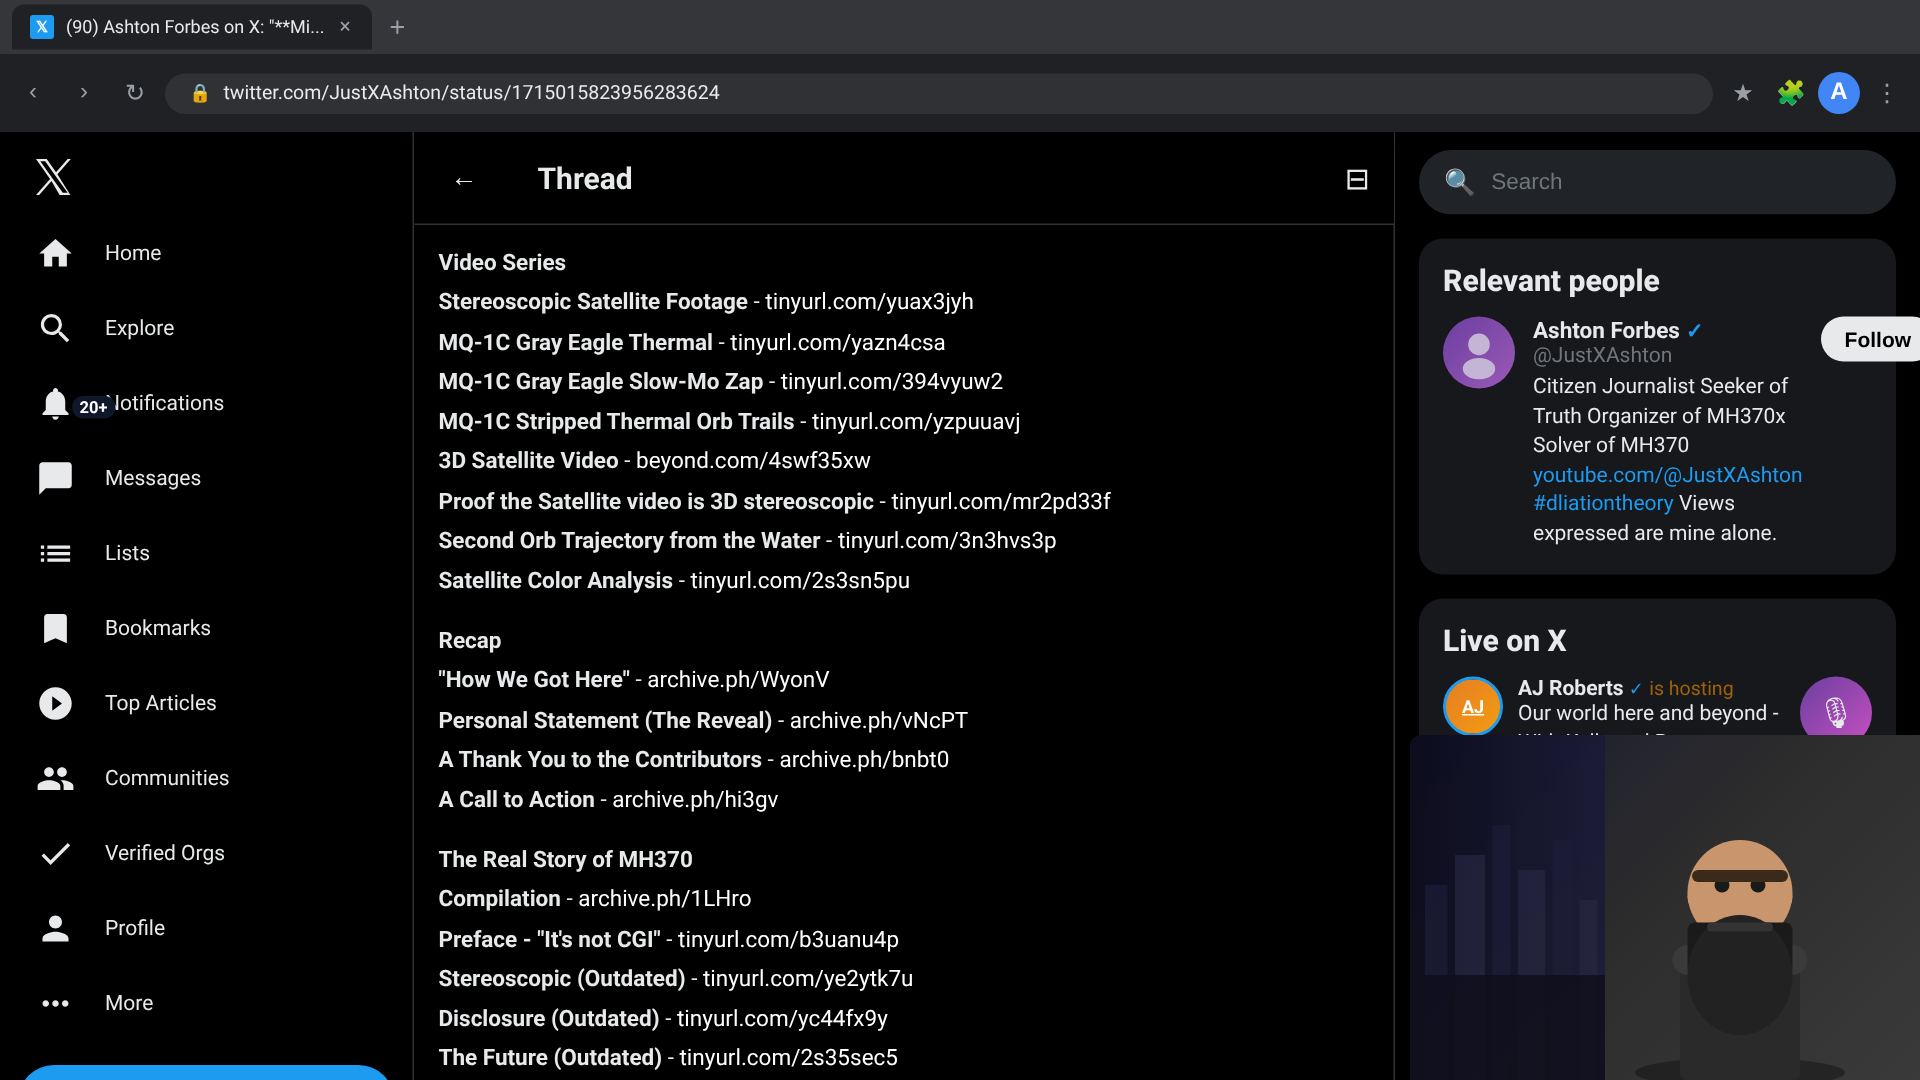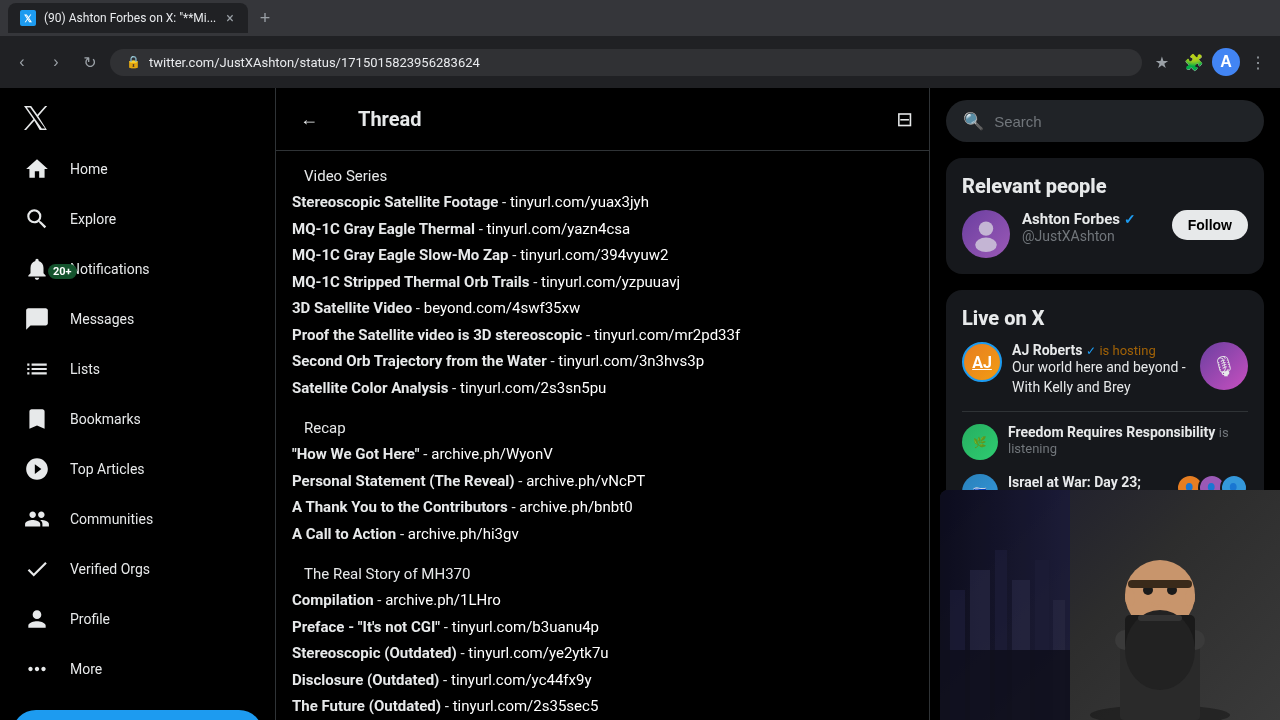--- a/index.html
+++ b/index.html
@@ -23,38 +23,38 @@
     
     .app-container { display: flex; flex: 1; overflow: hidden; background: #000; }
 
     
     .sidebar { width: 275px; flex-shrink: 0; padding: 8px 12px; display: flex; flex-direction: column; border-right: none; overflow-y: auto; }
     .sidebar::-webkit-scrollbar { display: none; }
     .x-logo { padding: 8px 12px; margin-bottom: 4px; cursor: pointer; width: 48px; height: 48px; display: flex; align-items: center; justify-content: center; border-radius: 50%; }
     .nav-item { display: flex; align-items: center; gap: 20px; padding: 12px 12px; border-radius: 9999px; cursor: pointer; font-size: 20px; font-weight: 400; color: #e7e9ea; transition: background 0.2s; white-space: nowrap; position: relative; }
     .nav-icon { width: 26px; height: 26px; display: flex; align-items: center; justify-content: center; flex-shrink: 0; font-size: 22px; }
     .nav-label { font-size: 14px; }
-    .notif-badge { background: #14532d; color: #fff; border-radius: 9999px; font-size: 11px; font-weight: 700; padding: 1px 5px; position: absolute; left: 24px; top: 8px; min-width: 18px; text-align: center; }
+    .notif-badge { background: #0f172a; color: #fff; border-radius: 9999px; font-size: 11px; font-weight: 700; padding: 1px 5px; position: absolute; left: 24px; top: 8px; min-width: 18px; text-align: center; }
     .post-btn { background: #1d9bf0; color: #fff; border: none; border-radius: 9999px; padding: 14px 0; font-size: 17px; font-weight: 700; cursor: pointer; width: 100%; margin-top: 16px; }
     .verified-badge { color: #1d9bf0; font-size: 14px; }
 
     
     .main-content { flex: 1; border-left: 1px solid #2f3336; border-right: 1px solid #2f3336; overflow-y: auto; display: flex; flex-direction: column; }
     .main-content::-webkit-scrollbar { width: 4px; }
     .main-content::-webkit-scrollbar-thumb { background: #536471; border-radius: 4px; }
 
     
     .thread-header { display: flex; align-items: center; padding: 12px 16px; gap: 32px; border-bottom: 1px solid #2f3336; position: sticky; top: 0; background: rgba(0,0,0,0.85); backdrop-filter: blur(12px); z-index: 10; }
     .back-btn { cursor: pointer; padding: 8px; border-radius: 50%; display: flex; align-items: center; justify-content: center; color: #e7e9ea; font-size: 18px; }
     .thread-title { font-size: 20px; font-weight: 700; flex: 1; }
     .layout-icon { color: #e7e9ea; font-size: 20px; cursor: pointer; }
 
     
     .thread-body { padding: 16px; }
-    .section-title { font-size: 15px; font-weight: 400; color: #e7e9ea; margin-bottom: 6px; margin-left: 12px; }
+    .section-title { font-size: 15px; font-weight: 700; color: #e7e9ea; margin-bottom: 6px; }
     .thread-item { margin-bottom: 4px; font-size: 15px; color: #e7e9ea; line-height: 1.5; }
     .thread-item .item-label { font-weight: 700; color: #e7e9ea; }
     .thread-item a, .link { color: #ffffff; text-decoration: none; }
     .thread-section { margin-bottom: 20px; }
 
     
     .right-sidebar { width: 350px; flex-shrink: 0; padding: 12px 16px; overflow-y: auto; }
     .right-sidebar::-webkit-scrollbar { display: none; }
 
     
@@ -289,30 +289,33 @@
               <circle cx="50" cy="35" r="20" fill="#c4b5d4"></circle>
               <ellipse cx="50" cy="80" rx="30" ry="20" fill="#c4b5d4"></ellipse>
             </svg>
         </div>
         <div class="person-info">
           <div class="person-name">
             <span>Ashton Forbes</span>
             <span class="verified-badge">✓</span>
           </div>
           <div class="person-handle">@JustXAshton</div>
+          <div class="person-bio">
+            Citizen Journalist Seeker of Truth Organizer of MH370x Solver of MH370 <a href="#">youtube.com/@JustXAshton</a> <a href="#">#dliationtheory</a> Views expressed are mine alone.
+          </div>
         </div>
         <button class="follow-btn">Follow</button>
       </div>
     </div>
 
     <div class="module">
       <div class="module-title">Live on X</div>
 
       <div class="live-item">
-        <div class="avatar-circle av-aj live-avatar hosting" style="width:40px;height:40px;font-size:16px;text-decoration:underline;">AJ</div>
+        <div class="avatar-circle av-aj live-avatar hosting" style="width:40px;height:40px;font-size:12px;text-decoration:underline;">AJ</div>
         <div class="live-info">
           <span class="live-name">AJ Roberts</span>
           <span class="verified-badge" style="font-size:12px;">✓</span>
           <span class="hosting-tag"> is hosting</span>
           <div class="live-desc">Our world here and beyond - With Kelly and Brey</div>
         </div>
         <div style="width:48px;height:48px;border-radius:50%;background:linear-gradient(135deg,#6b3fa0,#c850c0);flex-shrink:0;display:flex;align-items:center;justify-content:center;font-size:20px;">🎙</div>
       </div>
 
       <div class="divider"></div>

